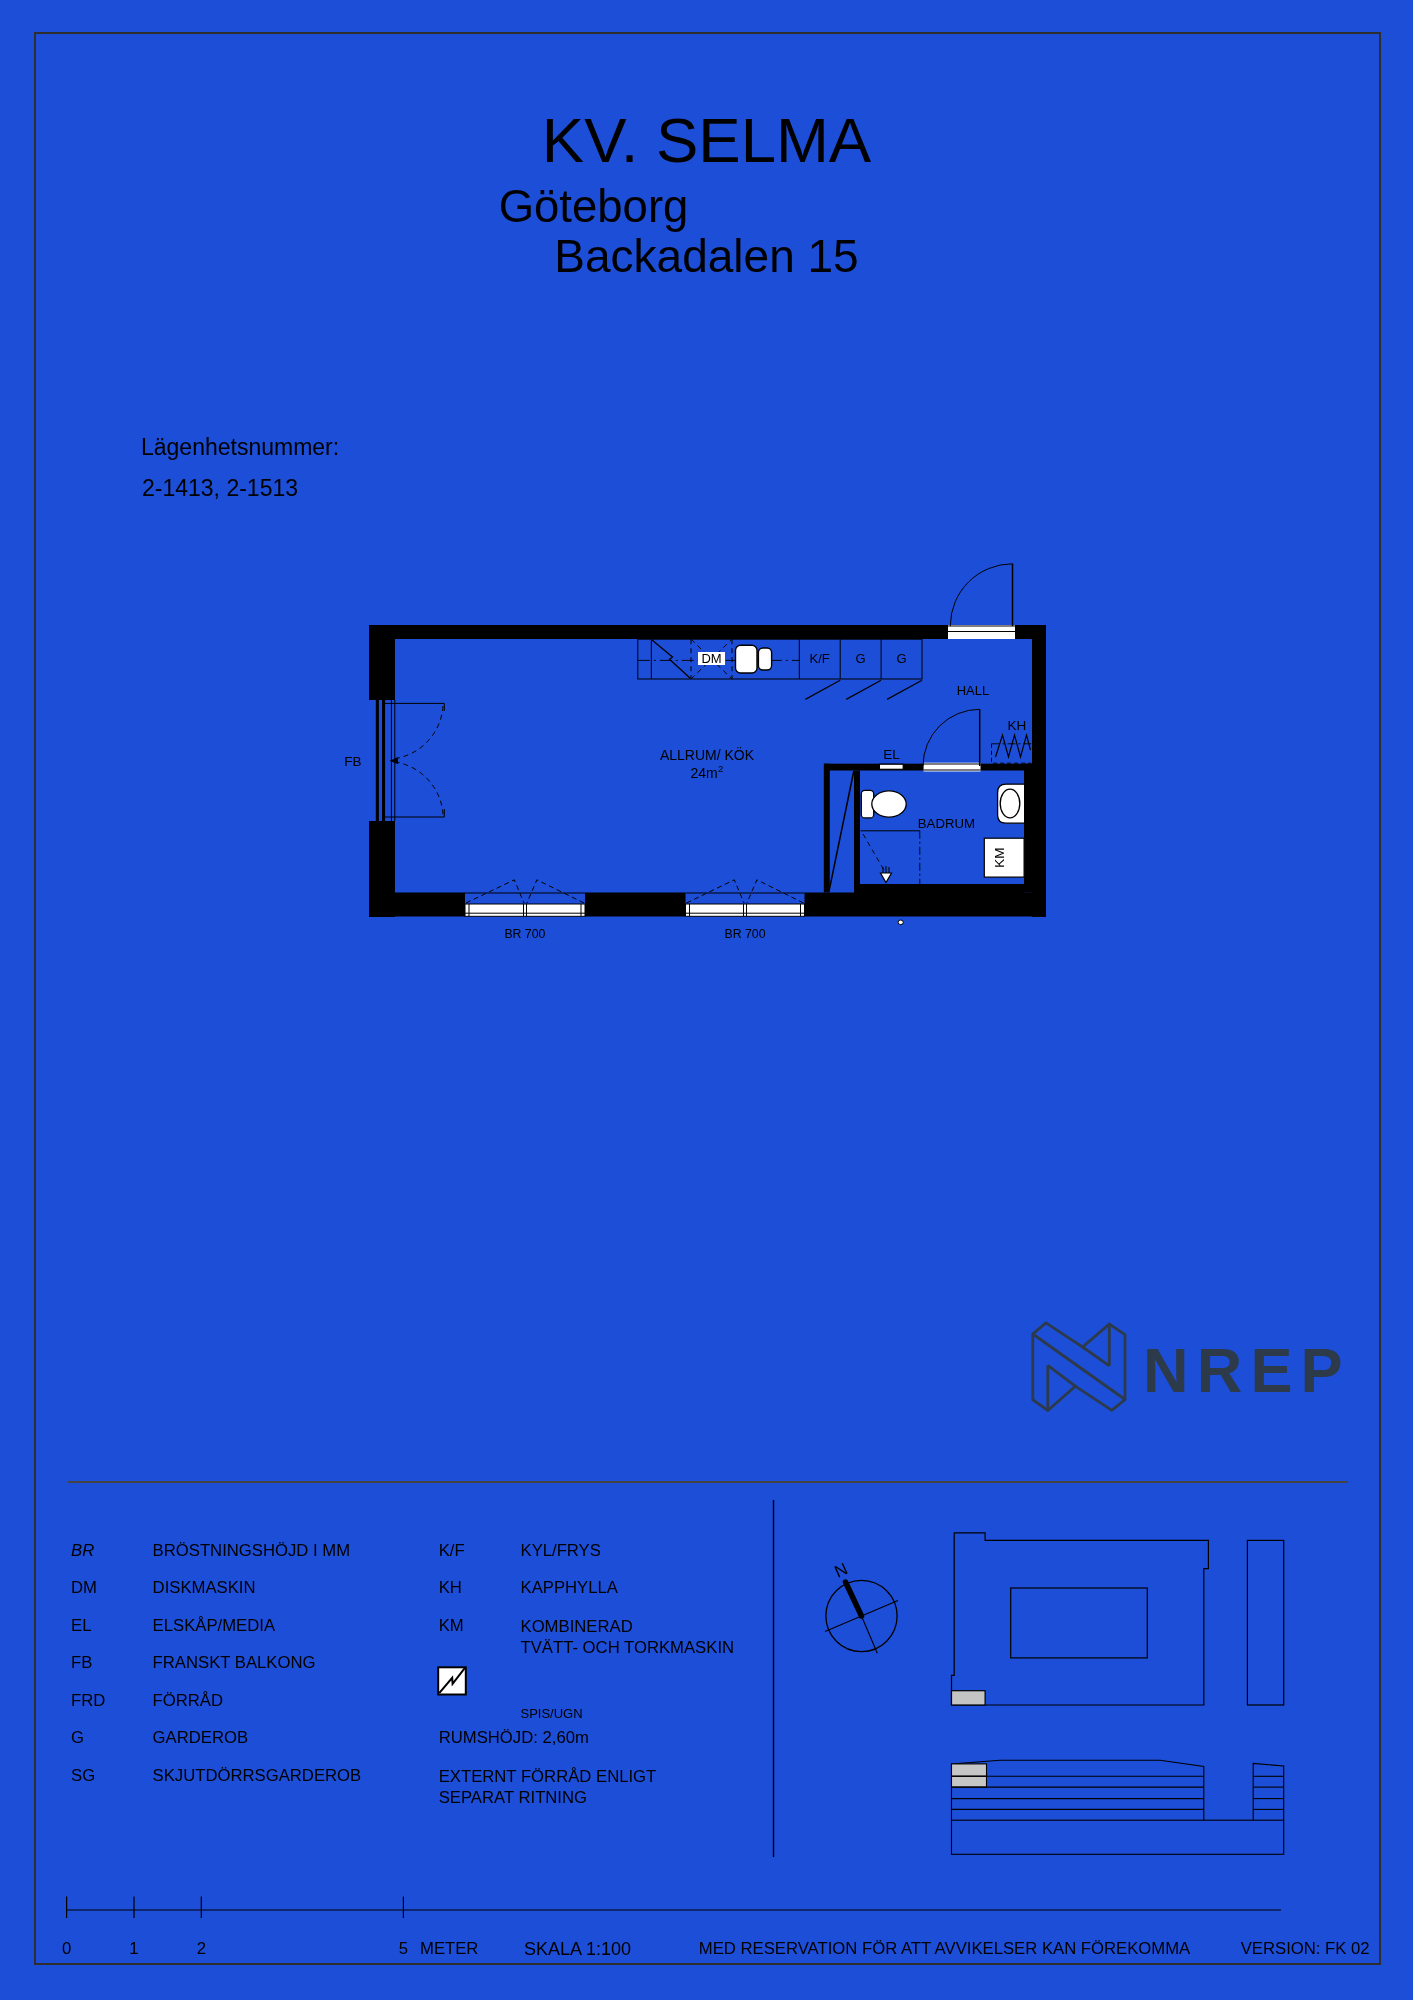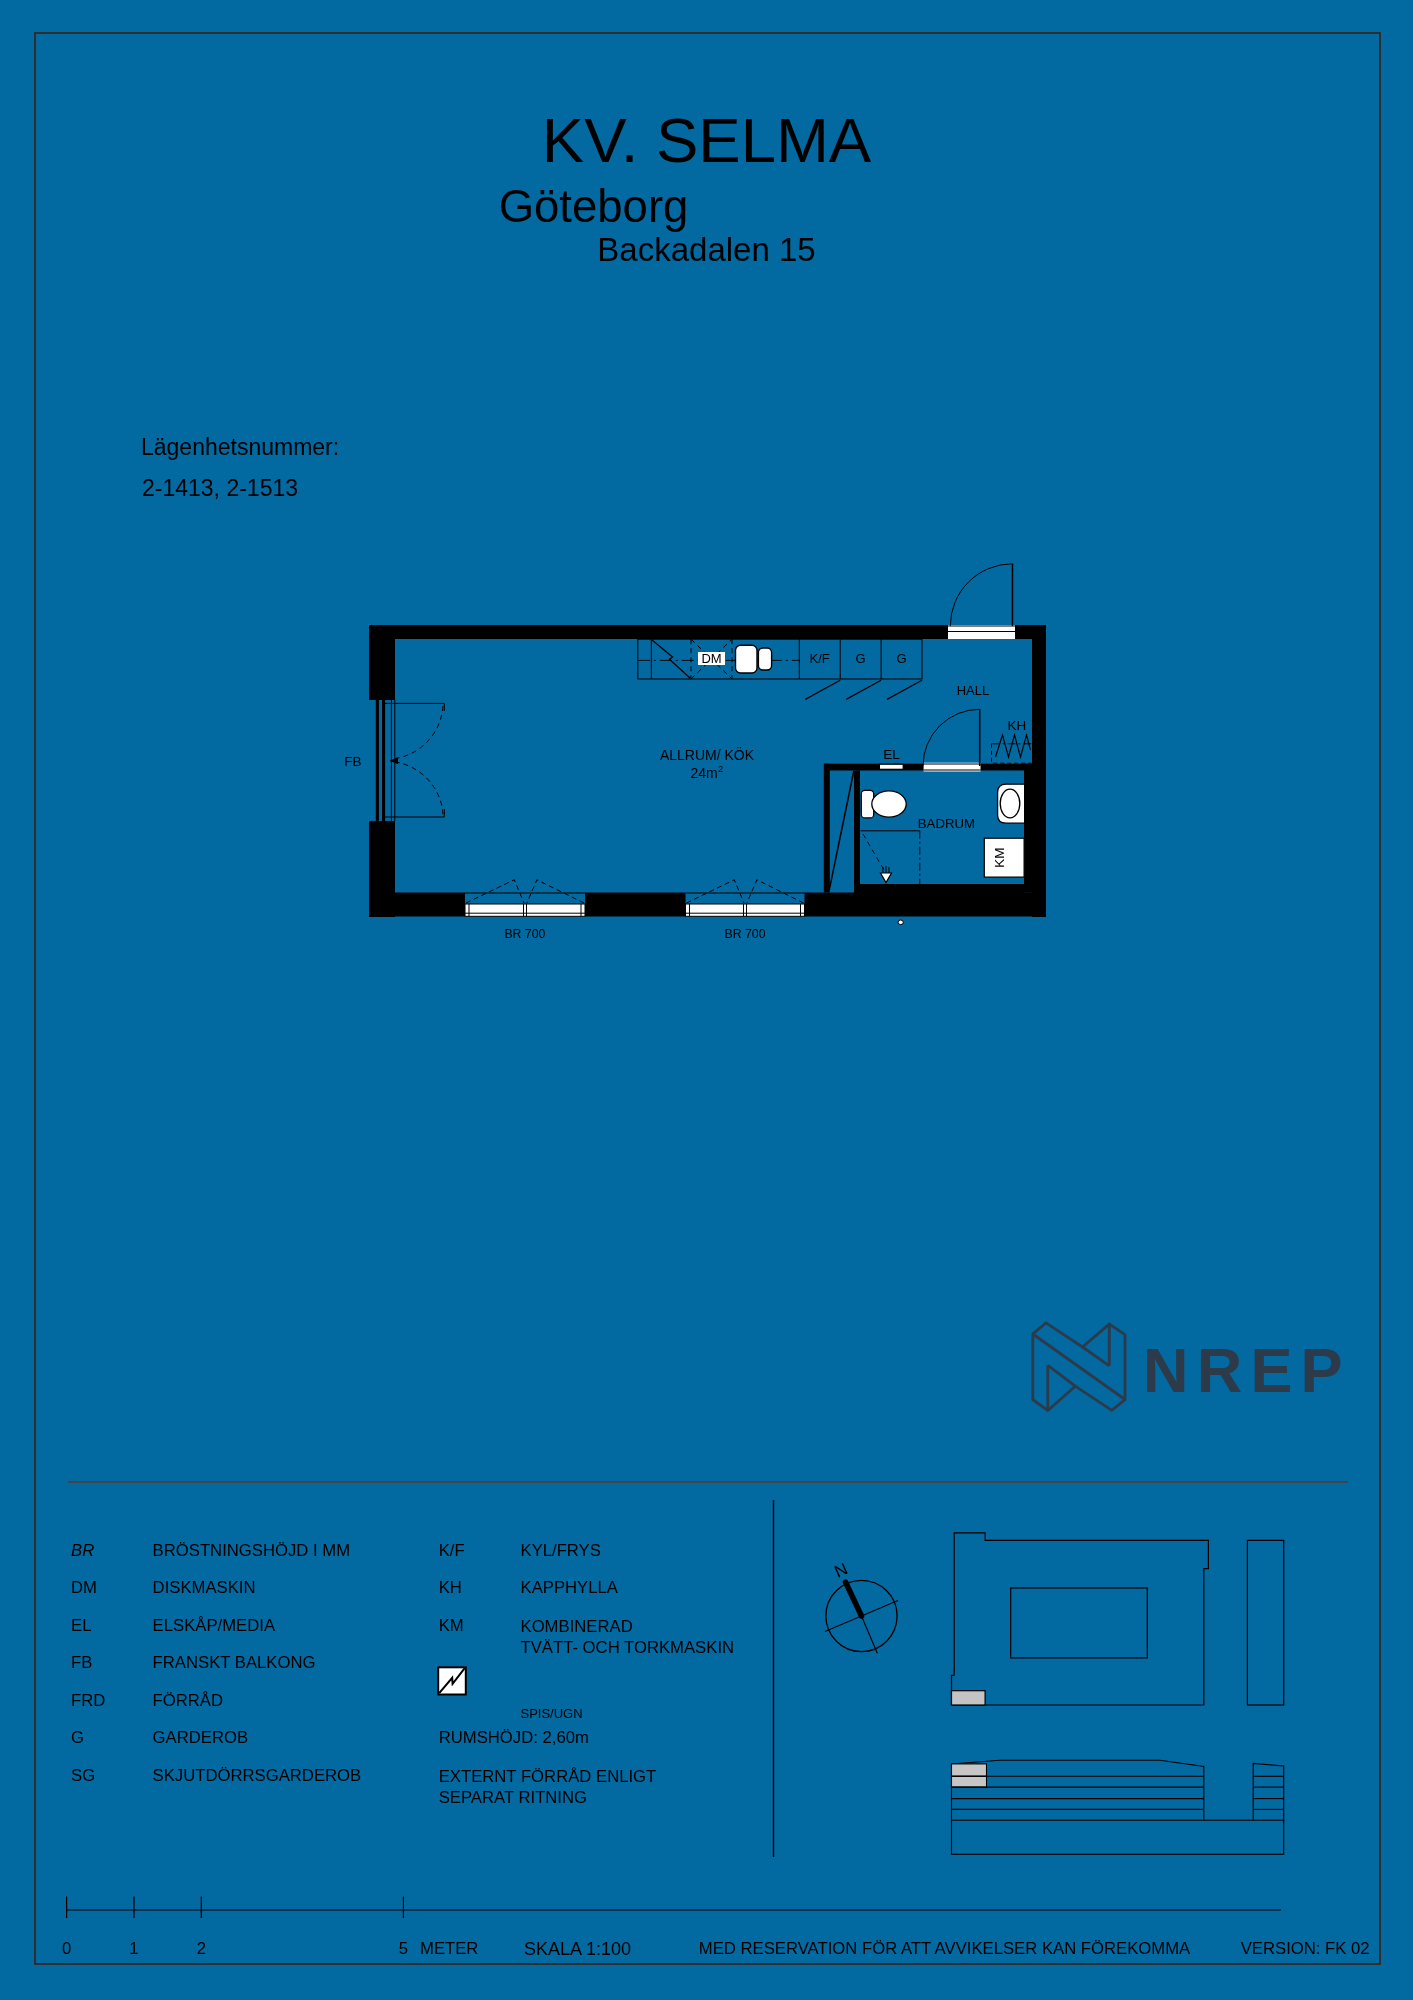--- a/index.html
+++ b/index.html
@@ -1,32 +1,32 @@
 <!DOCTYPE html>
 <html><head>
 <meta charset="utf-8">
 <style>
   html,body{margin:0;padding:0;background:#fff;}
   *{-webkit-font-smoothing:antialiased;}
-  #page{position:relative;width:1413px;height:2000px;background:#0369a1;overflow:hidden;
+  #page{position:relative;width:1413px;height:2000px;background:#1d4ed8;overflow:hidden;
         font-family:"Liberation Sans", sans-serif;color:#000;}
   .abs{position:absolute;}
   svg text{font-family:"Liberation Sans", sans-serif;}
 </style>
 </head>
 <body>
 <div id="page">
 
   <div class="abs" style="left:33.5px;top:32.4px;width:1343px;height:1929px;border:2px solid #2e2e2e;"></div>
 
   <div class="abs" style="left:0;top:108.5px;width:1413px;text-align:center;font-size:63.5px;line-height:1;">KV. SELMA</div>
 
   <div class="abs" style="left:0;top:184px;width:1187px;text-align:center;font-size:45.5px;line-height:1;">Göteborg</div>
 
-  <div class="abs" style="left:0;top:233px;width:1413px;text-align:center;font-size:33px;line-height:1;">Backadalen 15</div>
+  <div class="abs" style="left:0;top:233px;width:1413px;text-align:center;font-size:46px;line-height:1;">Backadalen 15</div>
 
 
   <div class="abs" style="left:141px;top:435.5px;font-size:23px;line-height:1;">Lägenhetsnummer:</div>
 
   <div class="abs" style="left:142px;top:476.5px;font-size:23px;line-height:1;">2-1413, 2-1513</div>
 
   <svg class="abs" style="left:0;top:0;" width="1413" height="2000" viewBox="0 0 1413 2000" fill="none" stroke="none">
 
     <g>
 

